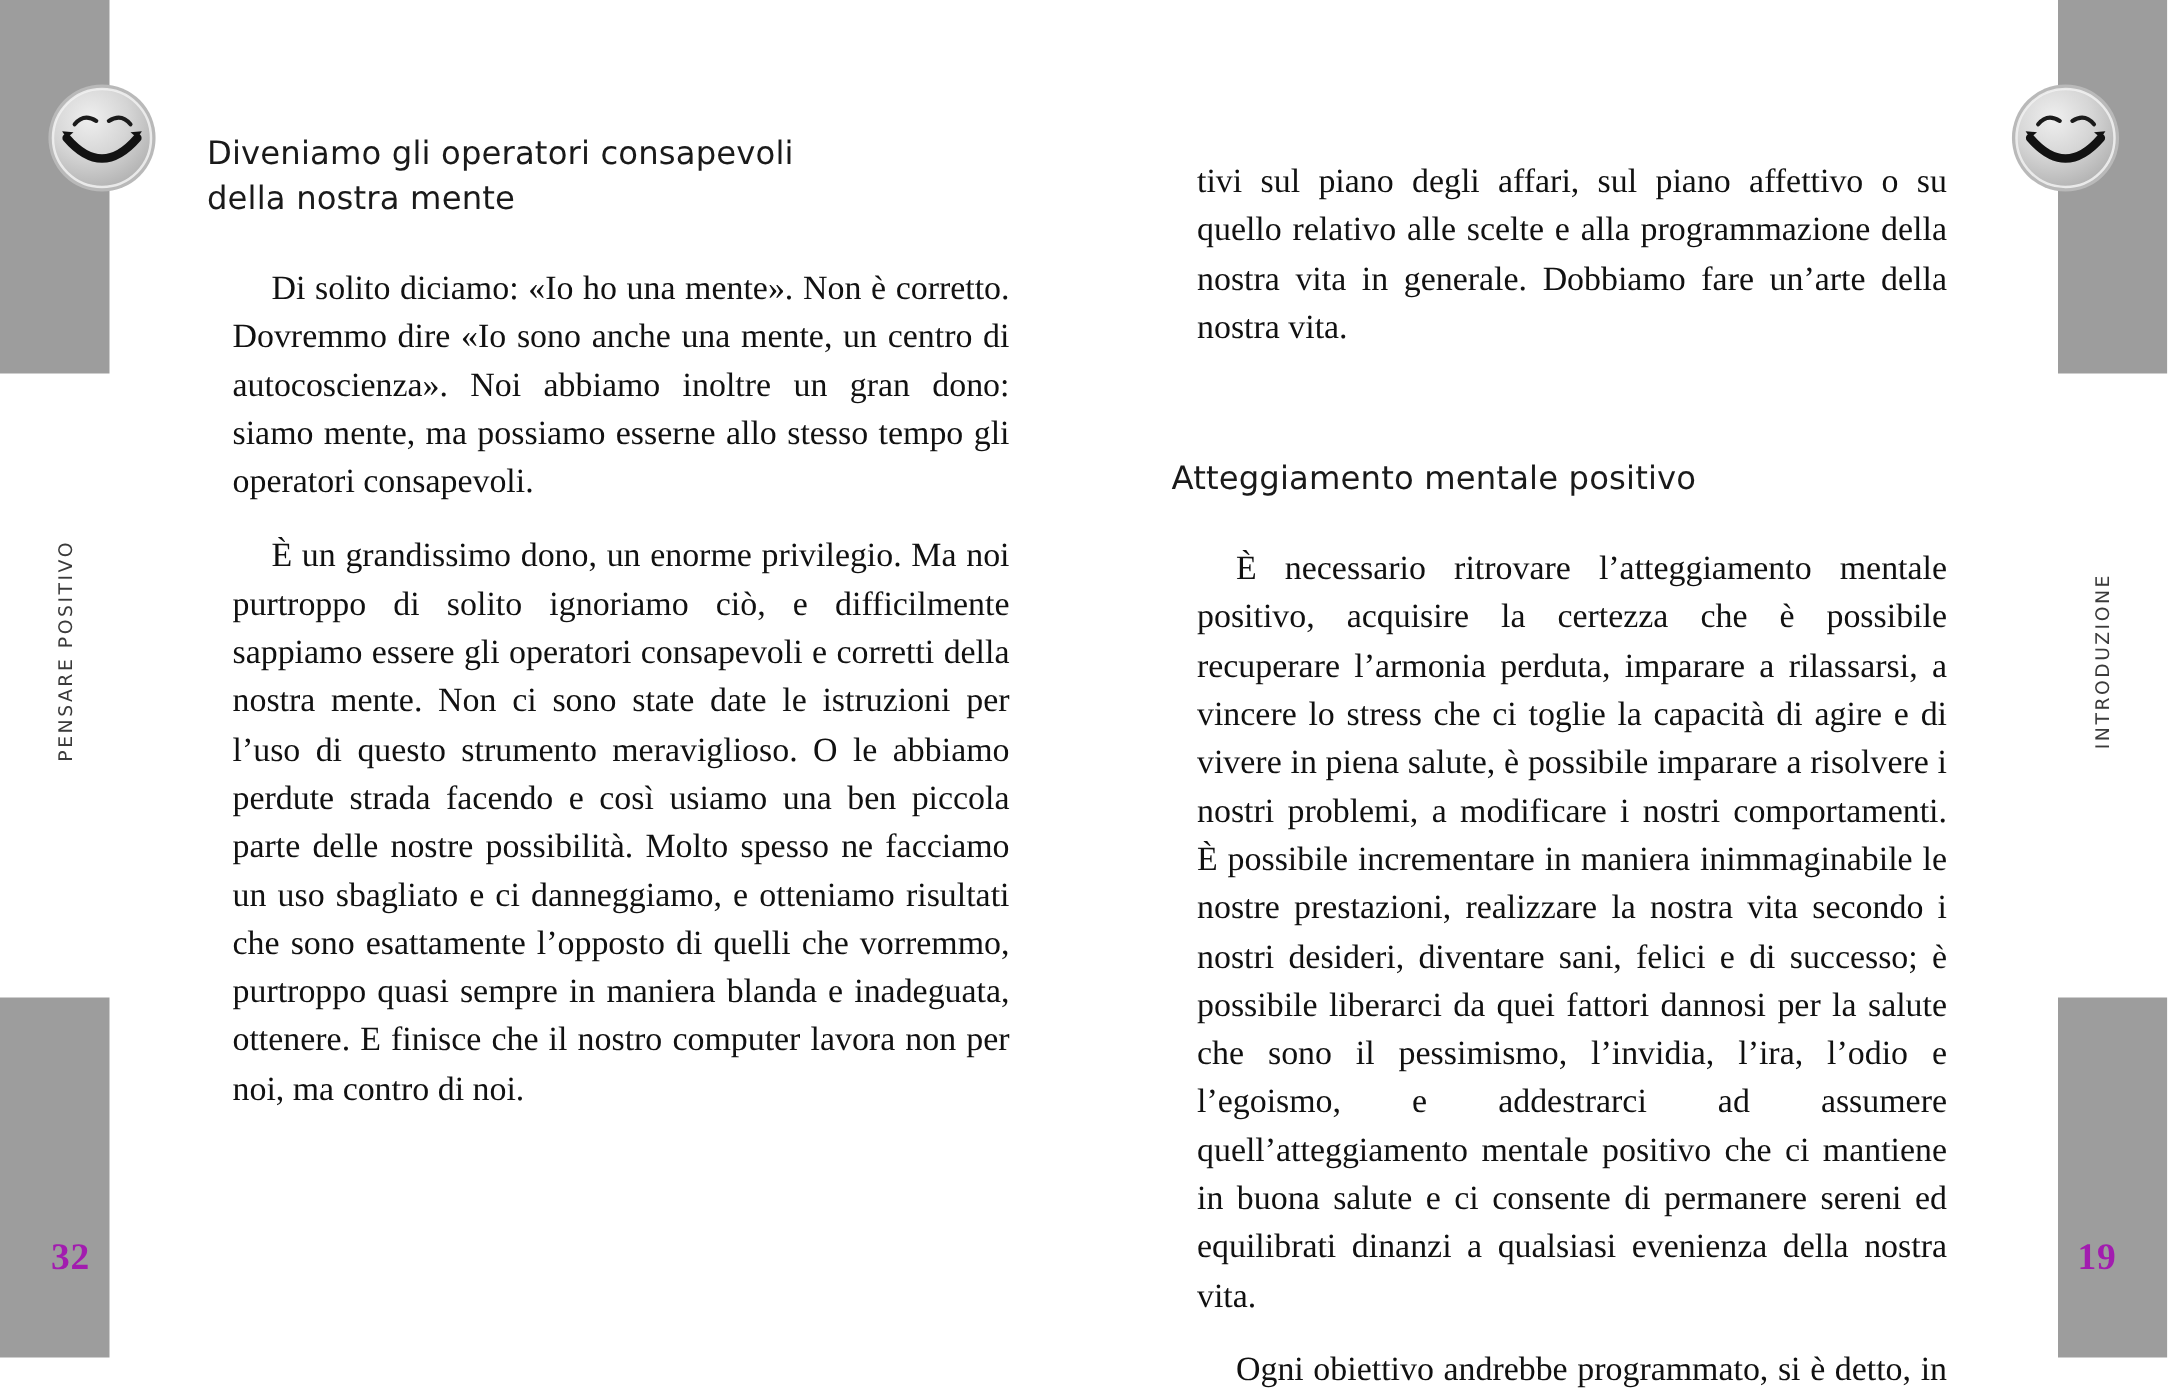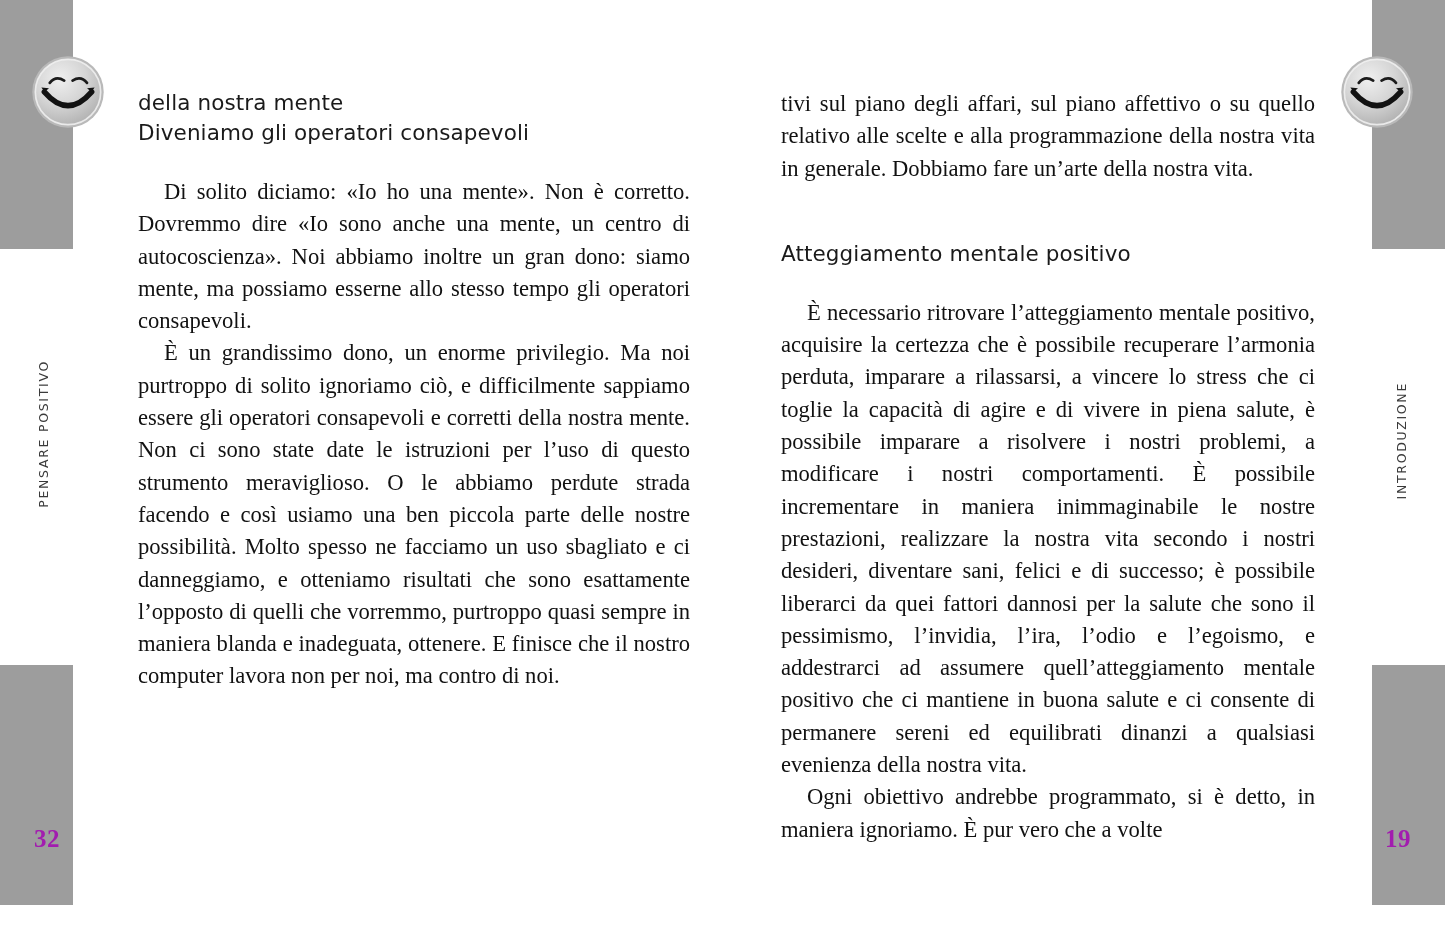--- a/index.html
+++ b/index.html
@@ -89,21 +89,21 @@
     font-family: "DejaVu Sans", "Liberation Sans", sans-serif;
     font-weight: 400;
     font-size: 21.5px;
     line-height: 30px;
     color: #1a1a1a;
     letter-spacing: 0.1px;
   }
   h2.section-title .ln { display: block; }
 
   p.para {
-    margin: 0;
+    margin: 17px;
     font-family: "Liberation Serif", "DejaVu Serif", serif;
     font-size: 22.6px;
     line-height: 32.3px;
     color: #111111;
     text-align: justify;
     text-indent: 1.15em;
     hyphens: none;
     -webkit-hyphens: none;
   }
   p.para.after-title { margin-top: 28px; }
@@ -143,22 +143,22 @@
   </div>
 
   <div class="running-head running-head-left">PENSARE POSITIVO</div>
 
   <div class="folio folio-left">32</div>
 
   <div class="page page-verso">
     <div class="col-body">
 
       <h2 class="section-title">
+        <span class="ln">Diveniamo gli operatori consapevoli</span>
         <span class="ln">della nostra mente</span>
-        <span class="ln">Diveniamo gli operatori consapevoli</span>
       </h2>
 
       <p class="para after-title">Di solito diciamo: «Io ho una mente». Non è corretto. Dovremmo dire «Io sono anche una mente, un centro di autocoscienza». Noi abbiamo inoltre un gran dono: siamo mente, ma possiamo esserne allo stesso tempo gli operatori consapevoli.</p>
       <p class="para">È un grandissimo dono, un enorme privilegio. Ma noi purtroppo di solito ignoriamo ciò, e difficilmente sappiamo essere gli operatori consapevoli e corretti della nostra mente. Non ci sono state date le istruzioni per l’uso di questo strumento meraviglioso. O le abbiamo perdute strada facendo e così usiamo una ben piccola parte delle nostre possibilità. Molto spesso ne facciamo un uso sbagliato e ci danneggiamo, e otteniamo risultati che sono esattamente l’opposto di quelli che vorremmo, purtroppo quasi sempre in maniera blanda e inadeguata, ottenere. E finisce che il nostro computer lavora non per noi, ma contro di noi.</p>
 
     </div>
   </div>
 
   <div class="margin-bar bar-right-top"></div>
   <div class="margin-bar bar-right-bottom"></div>

